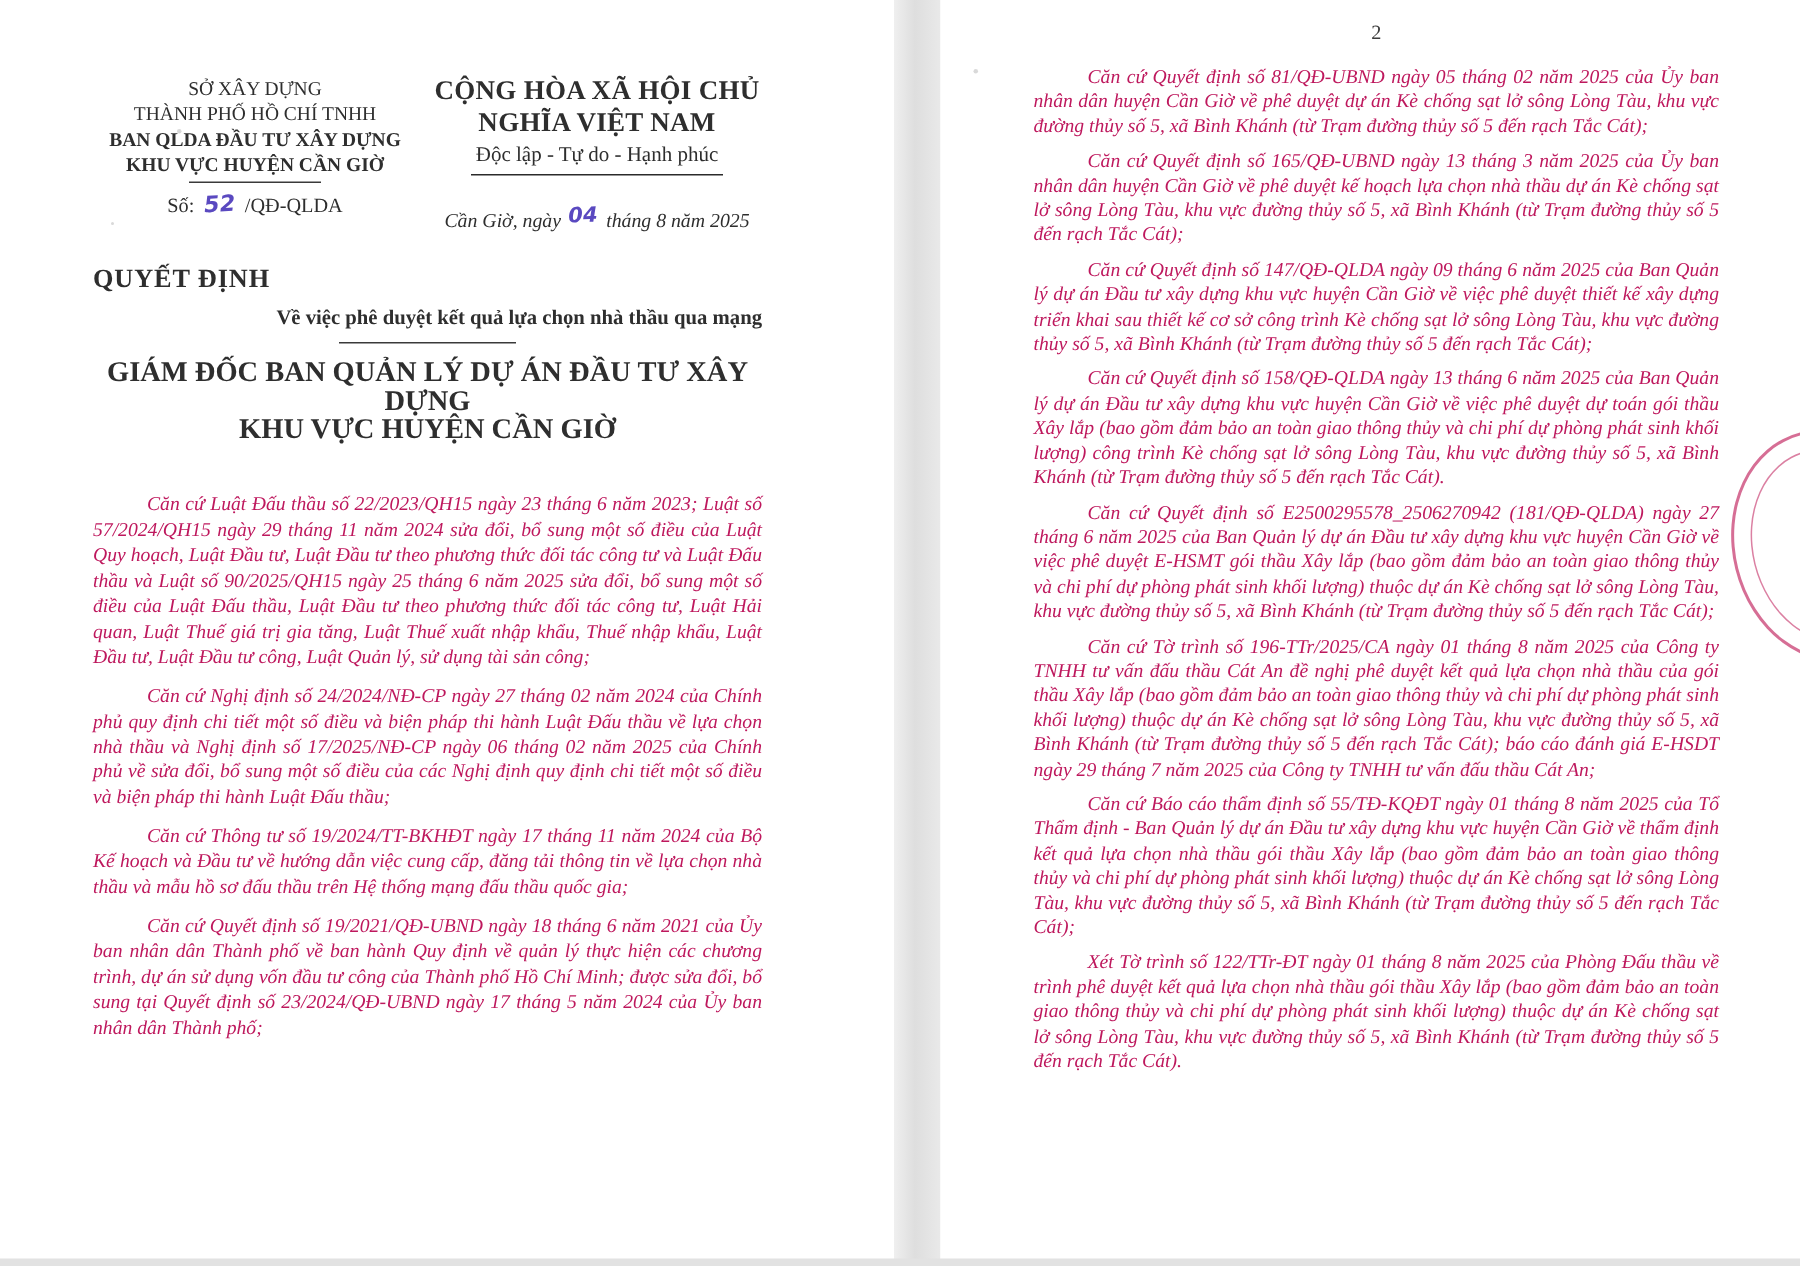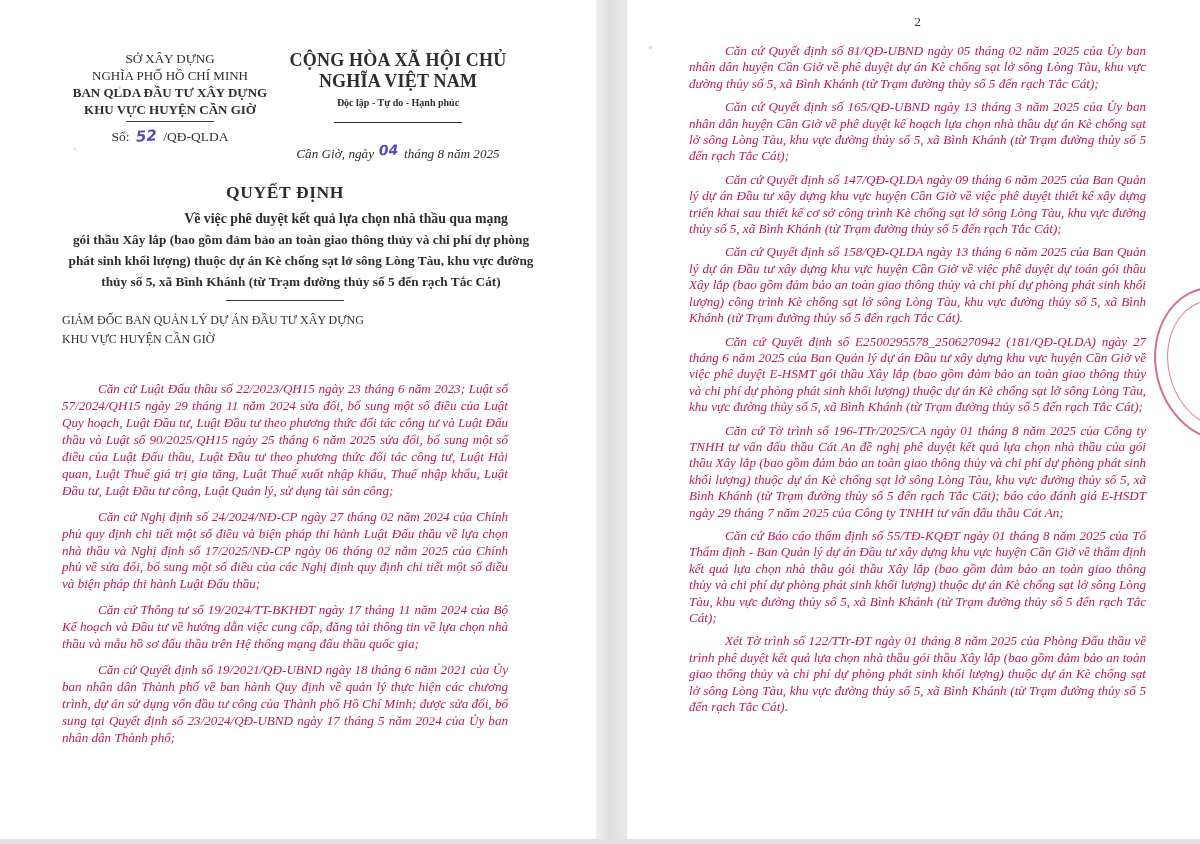--- a/index.html
+++ b/index.html
@@ -28,30 +28,30 @@
   .hdr-left { width:216px; text-align:center; font-size:13px; line-height:17px; }
   .hdr-left .b { font-weight:bold;font-family:Liberation Serif, serif; }
   .hdr-rule { width:88px; height:1px; background:#3a3a3a; margin:3px auto 6px auto; }
   .so-line { font-size:13.5px; margin-top:1px; }
   .hand { color:#5a49c0; font-family:"DejaVu Sans",sans-serif; font-style:italic; font-weight:bold; }
   .hand-52 { font-size:15px; display:inline-block; transform:rotate(-4deg); padding:0 3px; }
   .hand-04 { font-size:14px; display:inline-block; transform:rotate(-2deg) translateY(-3px); padding:0 2px; }
 
   .hdr-right { flex:1; text-align:center; margin-left:10px; }
   .nat-1 { font-weight:bold; font-size:18px; letter-spacing:.2px; }
-  .nat-2 { display:inline-block; font-weight:bold; font-size:10px; margin-top:4px;
-           border-bottom:1.5px solid #2b2b2b; padding:0 3px 14px 3px; }
+  .nat-2 { display:inline-block; font-weight:normal; font-size:14px; margin-top:4px;
+           border-bottom:1.5px solid #2b2b2b; padding:0 3px 4px 3px; }
   .dateline { margin-top:22px; font-style:italic; font-size:13.2px; }
 
   
-  .doc-title { text-align:center; font-weight:bold; font-size:17.5px; letter-spacing:.6px; margin-top:20px; }
+  .doc-title { font-weight:bold; font-size:17.5px; letter-spacing:.6px; margin-top:20px; }
   .subject-1 { text-align:right; font-weight:bold; font-size:13.8px; margin-top:8px; }
   .subject-2 { text-align:center; font-weight:bold; font-size:13.3px; line-height:21px; width:478px; margin:2px auto 0 auto; }
   .subject-rule { width:118px; height:1.4px; background:#3a3a3a; margin:8px auto 10px auto; }
-  .authority { text-align:left; font-weight:normal; font-size:12px; line-height:19px; }
+  .authority { text-align:center; font-weight:bold; font-size:19px; line-height:19px; }
 
   
   .body1 { margin-top:32px; }
   .para {
     font-style:italic; font-size:13.1px; line-height:16.9px;
     text-align:justify; text-indent:36px; margin:0 0 9px 0; color:#be185d;
   }
   .page2 .para { line-height:16.4px; margin-bottom:7px; }
   .page-num { text-align:center; font-size:13.5px; margin-bottom:13px; color:#3b3b3b; }
 
@@ -80,21 +80,21 @@
 </head>
 <body>
 
 <div class="spread">
 
   <div class="page page1">
     <div class="p1-inner">
       <div class="hdr">
         <div class="hdr-left">
           <div>SỞ XÂY DỰNG</div>
-          <div>NGHĨA PHỐ HỒ CHÍ MINH</div>
+          <div>THÀNH PHỐ HỒ CHÍ TNHH</div>
           <div class="b">BAN QLDA ĐẦU TƯ XÂY DỰNG</div>
           <div class="b">KHU VỰC HUYỆN CẦN GIỜ</div>
           <div class="hdr-rule"></div>
           <div class="so-line">
             <span>Số:</span>
             <span class="hand hand-52">52</span>
             <span>/QĐ-QLDA</span>
           </div>
         </div>
         <div class="hdr-right">
@@ -103,21 +103,20 @@
           <div class="dateline">
             <span>Cần Giờ, ngày</span>
             <span class="hand hand-04">04</span>
             <span>tháng 8 năm 2025</span>
           </div>
         </div>
       </div>
 
       <div class="doc-title">QUYẾT ĐỊNH</div>
       <div class="subject-1">Về việc phê duyệt kết quả lựa chọn nhà thầu qua mạng</div>
-      <div class="subject-2">gói thầu Xây lắp (bao gồm đảm bảo an toàn giao thông thủy và chi phí dự phòng phát sinh khối lượng) thuộc dự án Kè chống sạt lở sông Lòng Tàu, khu vực đường thủy số 5, xã Bình Khánh (từ Trạm đường thủy số 5 đến rạch Tắc Cát)</div>
       <div class="subject-rule"></div>
       <div class="authority">
         <div>GIÁM ĐỐC BAN QUẢN LÝ DỰ ÁN ĐẦU TƯ XÂY DỰNG</div>
         <div>KHU VỰC HUYỆN CẦN GIỜ</div>
       </div>
 
       <div class="body1">
         <p class="para">Căn cứ Luật Đấu thầu số 22/2023/QH15 ngày 23 tháng 6 năm 2023; Luật số 57/2024/QH15 ngày 29 tháng 11 năm 2024 sửa đổi, bổ sung một số điều của Luật Quy hoạch, Luật Đầu tư, Luật Đầu tư theo phương thức đối tác công tư và Luật Đấu thầu và Luật số 90/2025/QH15 ngày 25 tháng 6 năm 2025 sửa đổi, bổ sung một số điều của Luật Đấu thầu, Luật Đầu tư theo phương thức đối tác công tư, Luật Hải quan, Luật Thuế giá trị gia tăng, Luật Thuế xuất nhập khẩu, Thuế nhập khẩu, Luật Đầu tư, Luật Đầu tư công, Luật Quản lý, sử dụng tài sản công;</p>
         <p class="para">Căn cứ Nghị định số 24/2024/NĐ-CP ngày 27 tháng 02 năm 2024 của Chính phủ quy định chi tiết một số điều và biện pháp thi hành Luật Đấu thầu về lựa chọn nhà thầu và Nghị định số 17/2025/NĐ-CP ngày 06 tháng 02 năm 2025 của Chính phủ về sửa đổi, bổ sung một số điều của các Nghị định quy định chi tiết một số điều và biện pháp thi hành Luật Đấu thầu;</p>
         <p class="para">Căn cứ Thông tư số 19/2024/TT-BKHĐT ngày 17 tháng 11 năm 2024 của Bộ Kế hoạch và Đầu tư về hướng dẫn việc cung cấp, đăng tải thông tin về lựa chọn nhà thầu và mẫu hồ sơ đấu thầu trên Hệ thống mạng đấu thầu quốc gia;</p>

